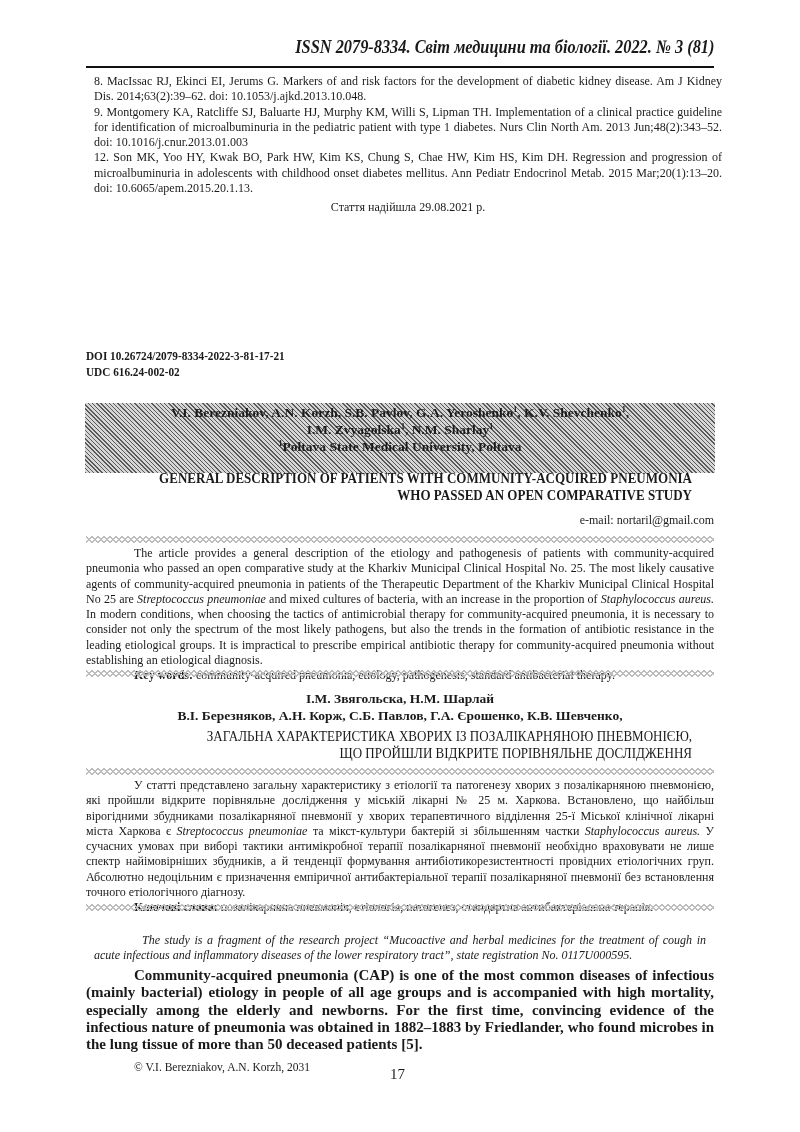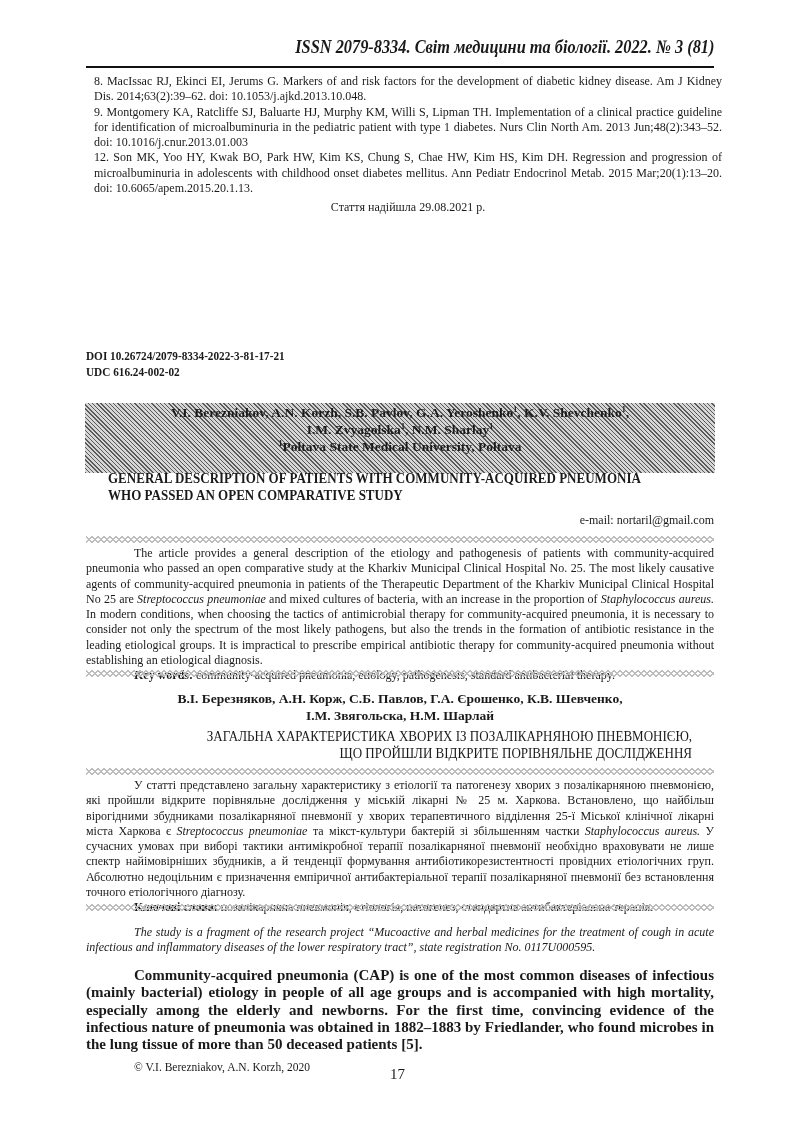--- a/index.html
+++ b/index.html
@@ -12,35 +12,35 @@
   .refs { position: absolute; top: 74px; left: 8px; width: 628px; font-size: 12px; line-height: 15.3px; text-align: justify; }
   .refs p { margin: 0; }
   .received { text-align: center; margin-top: 4px !important; }
   .ids { position: absolute; top: 348px; left: 0; font-size: 12.5px; font-weight: bold; line-height: 16px; }
   .ids div { transform: scaleX(0.9); transform-origin: left center; white-space: nowrap; }
   .authors-box { position: absolute; top: 392px; left: -1px; width: 630px; height: 70px;
                  background: repeating-linear-gradient(45deg, #5a5a5a 0px, #5a5a5a 1px, #d6d6d6 1px, #d6d6d6 3px);
                  text-align: center; font-weight: bold; font-size: 13.5px; line-height: 17px; padding-top: 1px; box-sizing: border-box; margin-top: 11px; }
   .authors-box div { white-space: nowrap; }
   sup { font-size: 8px; vertical-align: super; line-height: 0; }
-  .title-en { position: absolute; top: 470px; left: 0; width: 628px; text-align: left; font-weight: bold; font-size: 14px; line-height: 17px; }
+  .title-en { position: absolute; top: 470px; left: 0; width: 628px; text-align: right; font-weight: bold; font-size: 14px; line-height: 17px; }
   .title-en div { transform: scaleX(0.93); }
   .email { position: absolute; top: 513px; right: 0; font-size: 12px; }
   .wave { position: absolute; left: 0; width: 628px; height: 7px;
           background-image: linear-gradient(135deg, transparent 45%, #bdbdbd 45%, #bdbdbd 60%, transparent 60%),
                             linear-gradient(45deg, transparent 45%, #bdbdbd 45%, #bdbdbd 60%, transparent 60%);
           background-size: 6px 7px; background-repeat: repeat-x; }
   .abstract { position: absolute; left: 0; width: 628px; font-size: 12px; line-height: 15.3px; text-align: justify; }
   .abstract p { margin: 0; text-indent: 48px; }
   .abstract .kw { text-indent: 48px; text-align: left; }
   .authors-uk { position: absolute; top: 690px; left: 0; width: 628px; text-align: center; font-weight: bold; font-size: 13.5px; line-height: 17px; }
   .title-uk { position: absolute; top: 728px; left: 0; width: 628px; text-align: right; font-weight: normal; font-size: 14px; line-height: 17px; }
   .title-uk div { transform: scaleX(0.93); }
   .funding { position: absolute; top: 925px; left: 0; width: 628px; font-size: 12px; line-height: 15.3px; font-style: italic; text-align: justify; }
-  .funding p { margin: 0; text-indent: 48px; }
+  .funding p { margin: 8px; text-indent: 48px; }
   .body-text { position: absolute; top: 967px; left: 0; width: 628px; font-size: 15px; line-height: 17.3px; text-align: justify; font-weight: bold; }
   .body-text p { margin: 0; text-indent: 48px; }
   .copyright { position: absolute; top: 1061px; left: 48px; font-size: 11.5px; }
   .page-num { position: absolute; top: 1066px; left: 304px; font-size: 15px; }
 </style>
 </head>
 <body>
 
 <div class="page">
 
@@ -75,22 +75,22 @@
   <div class="wave" style="top:536px"></div>
 
   <div class="abstract" style="top:546px">
     <p><span>The article provides a general description of the etiology and pathogenesis of patients with community-acquired pneumonia who passed an open comparative study at the Kharkiv Municipal Clinical Hospital No. 25. The most likely causative agents of community-acquired pneumonia in patients of the Therapeutic Department of the Kharkiv Municipal Clinical Hospital No 25 are </span><i>Streptococcus pneumoniae</i><span> and mixed cultures of bacteria, with an increase in the proportion of </span><i>Staphylococcus aureus.</i><span> In modern conditions, when choosing the tactics of antimicrobial therapy for community-acquired pneumonia, it is necessary to consider not only the spectrum of the most likely pathogens, but also the trends in the formation of antibiotic resistance in the leading etiological groups. It is impractical to prescribe empirical antibiotic therapy for community-acquired pneumonia without establishing an etiological diagnosis.</span></p>
     <p class="kw"><b>Key words:</b><span> community-acquired pneumonia, etiology, pathogenesis, standard antibacterial therapy.</span></p>
   </div>
 
   <div class="wave" style="top:670px"></div>
 
   <div class="authors-uk">
+    <div>І.М. Звягольска, Н.М. Шарлай</div>
     <div>В.І. Березняков, А.Н. Корж, С.Б. Павлов, Г.А. Єрошенко, К.В. Шевченко,</div>
-    <div>І.М. Звягольска, Н.М. Шарлай</div>
   </div>
 
   <div class="title-uk">
     <div>ЗАГАЛЬНА ХАРАКТЕРИСТИКА ХВОРИХ ІЗ ПОЗАЛІКАРНЯНОЮ ПНЕВМОНІЄЮ,</div>
     <div>ЩО ПРОЙШЛИ ВІДКРИТЕ ПОРІВНЯЛЬНЕ ДОСЛІДЖЕННЯ</div>
   </div>
 
   <div class="wave" style="top:768px"></div>
 
   <div class="abstract" style="top:778px">
@@ -101,16 +101,16 @@
   <div class="wave" style="top:904px"></div>
 
   <div class="funding">
     <p>The study is a fragment of the research project “Mucoactive and herbal medicines for the treatment of cough in acute infectious and inflammatory diseases of the lower respiratory tract”, state registration No. 0117U000595.</p>
   </div>
 
   <div class="body-text">
     <p>Community-acquired pneumonia (CAP) is one of the most common diseases of infectious (mainly bacterial) etiology in people of all age groups and is accompanied with high mortality, especially among the elderly and newborns. For the first time, convincing evidence of the infectious nature of pneumonia was obtained in 1882–1883 by Friedlander, who found microbes in the lung tissue of more than 50 deceased patients [5].</p>
   </div>
 
-  <div class="copyright">©  V.I. Berezniakov, A.N. Korzh, 2020</div>
+  <div class="copyright">©  V.I. Berezniakov, A.N. Korzh, 2031</div>
   <div class="page-num">17</div>
 
 </div>
 
 </body></html>

